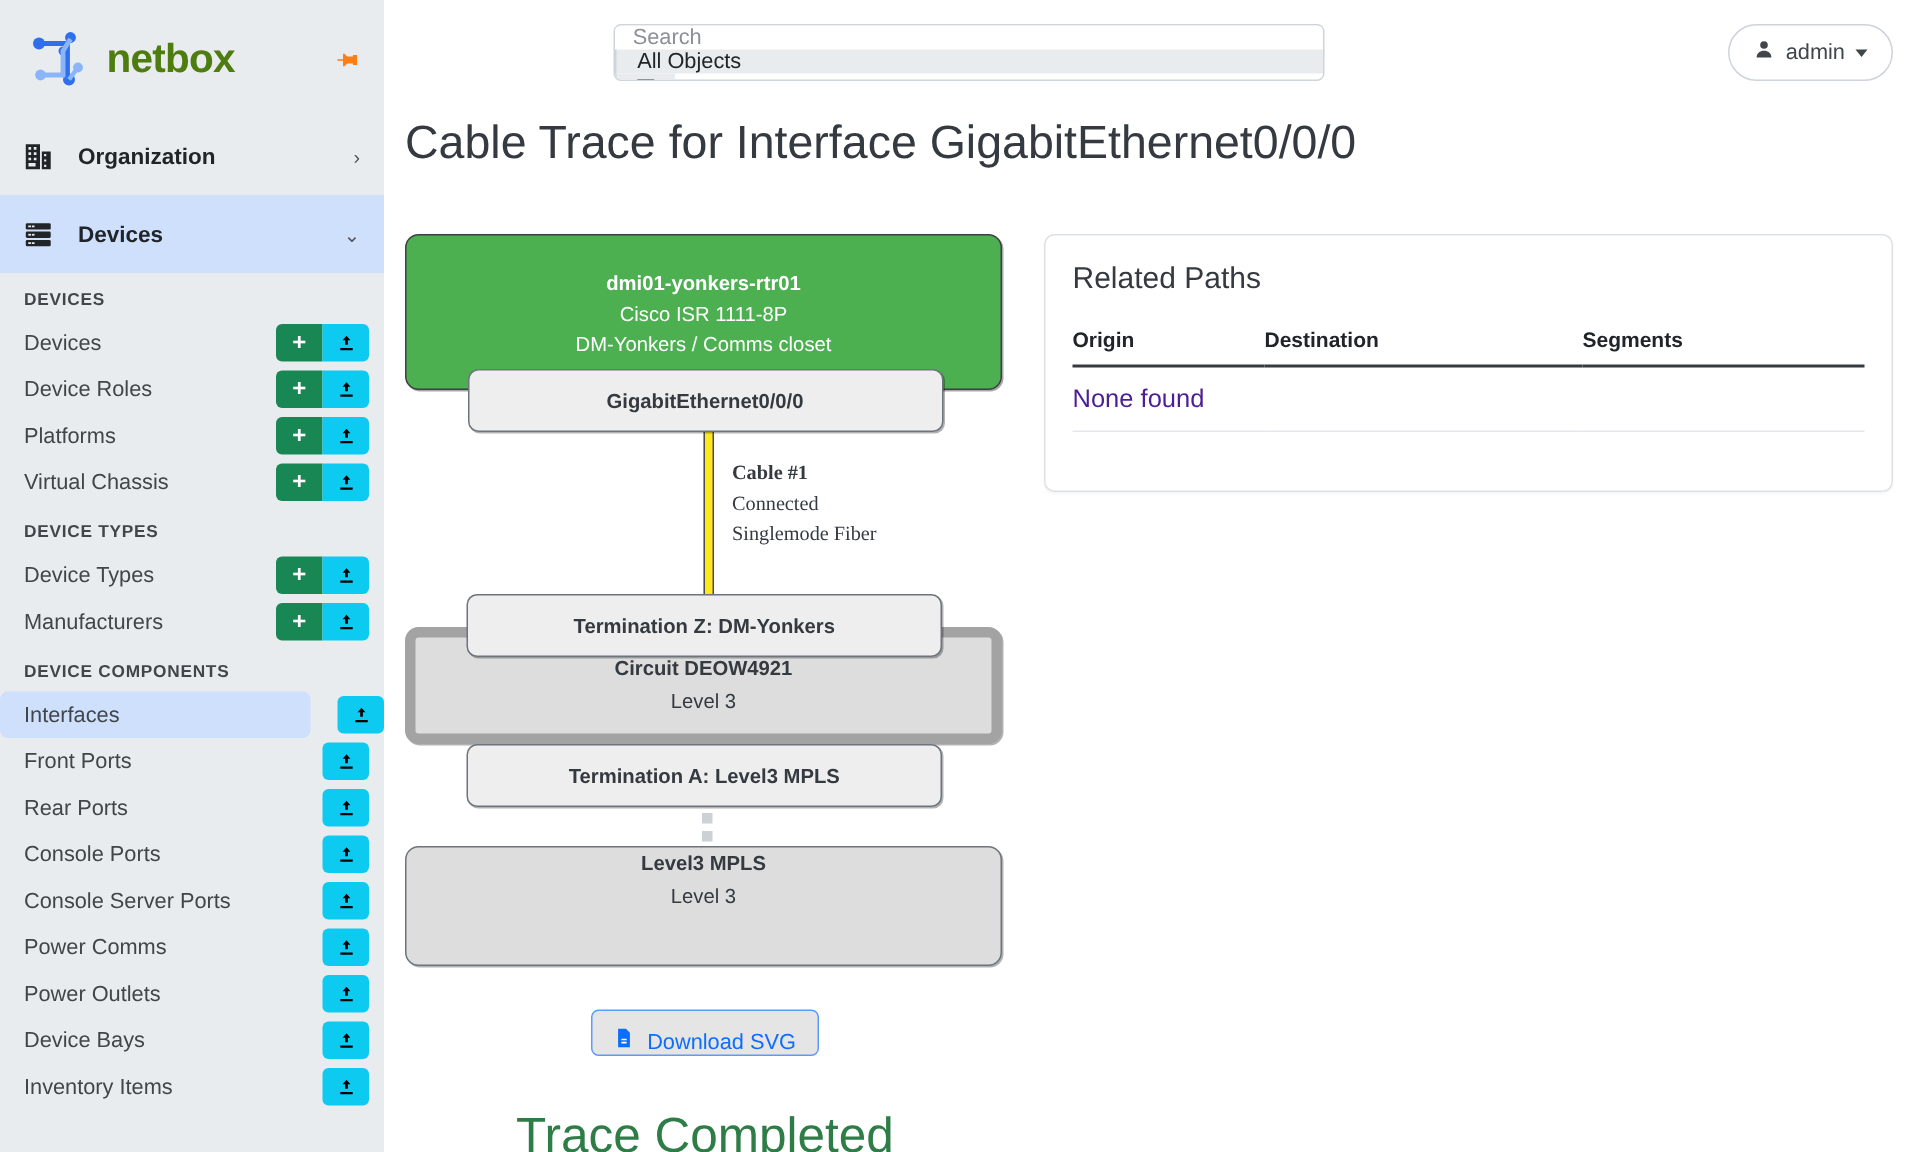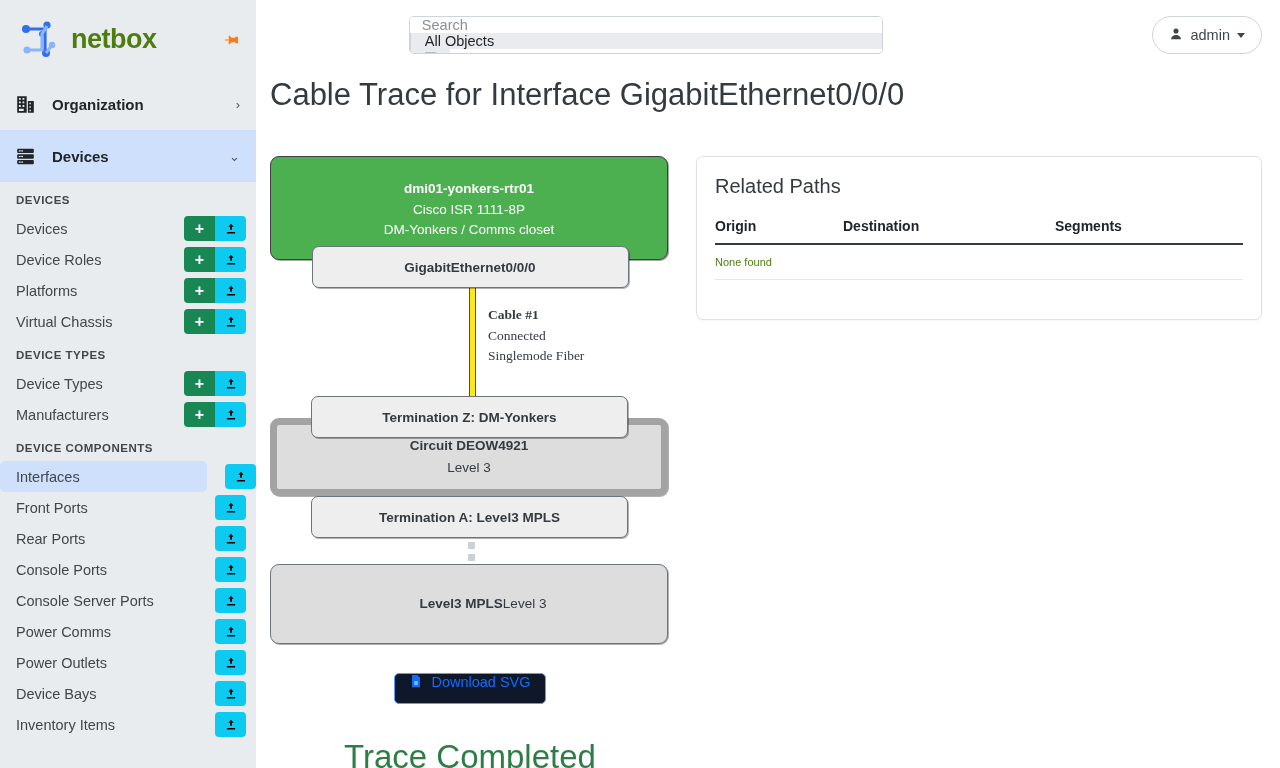--- a/index.html
+++ b/index.html
@@ -174,54 +174,53 @@
   .circuit-term.bot { top: 100px; }
 
   .dotted-seg { height: 48px; position: relative; }
   .dotted-seg .dot {
     position: absolute; left: 198px; width: 7px; height: 7px; background: #ccd1d6;
   }
 
   .node-provider {
     width: 398px; height: 80px;
     background: #dddddd; border: 1px solid #6c757d; border-radius: 9px;
-    display: flex; flex-direction: row; align-items: center; justify-content: center;
+    display: flex; flex-direction: column; align-items: center; 
     box-shadow: 1px 1px 0 rgba(0,0,0,.3);
-    padding-left: 28px;
   }
   .node-provider .pn { font-size: 13.5px; font-weight: 700; color: #343a40; line-height: 1.6; }
   .node-provider .ps { font-size: 13.5px; color: #343a40; line-height: 1.6; }
 
   .dl-wrap { display: flex; justify-content: center; margin-top: 29px; }
   .dl-btn {
-    display: inline-flex; align-items: flex-start; gap: 8px;
+    display: inline-flex; align-items: flex-end; gap: 8px;
     height: 31px; padding: 0 14px;
     border: 1px solid #5b9bfb; border-radius: 5px;
-    background: #0f172a; color: #0d6efd; font-size: 14.5px;
+    background: #e5e5e5; color: #0d6efd; font-size: 14.5px;
   }
   .trace-done {
     text-align: center; color: #2e7d47;
     font-size: 33px; font-weight: 400; margin-top: 34px;
   }
 
   
   .rp-card {
     flex: 1 1 auto; align-self: flex-start;
     border: 1px solid #dfe2e5; border-radius: 7px; background: #fff;
     padding: 18px 18px 39px 18px;
     box-shadow: 0 1px 2px rgba(0,0,0,.04);
   }
   .rp-title { font-size: 20px; color: #343a40; font-weight: 400; margin-bottom: 20px; }
   .rp-table { width: 100%; border-collapse: collapse; }
   .rp-table th {
     text-align: left; font-size: 14px; font-weight: 700; color: #212529;
     padding: 0 0 9px 0; border-bottom: 2px solid #343a40;
   }
   .rp-table td {
-    font-size: 11px; color: #4d7c0f; padding: 11px 0;
+    font-size: 17px; color: #4c1d95; padding: 11px 0;
     border-bottom: 1px solid #e5e7ea;
   }
   .rp-col-origin { width: 128px; }
   .rp-col-dest { width: 212px; }
 </style>
 </head>
 <body>
 
 <div class="app">
 

